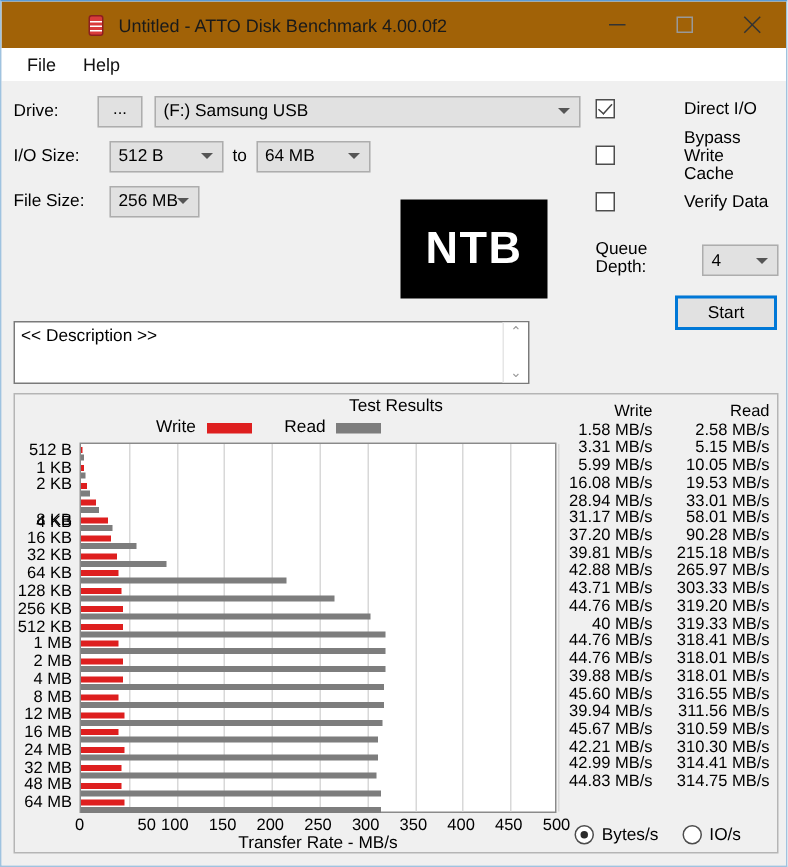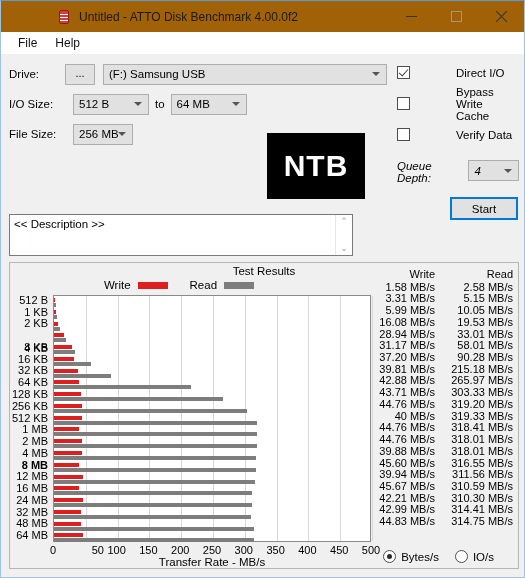--- a/index.html
+++ b/index.html
@@ -196,21 +196,21 @@
     content: "";
     position: absolute;
     left: 3px; top: 0px;
     width: 4px; height: 8px;
     border: solid #444;
     border-width: 0 1.6px 1.6px 0;
     transform: rotate(42deg);
   }
   .chk-lbl { font-size: 11.5px; padding-left: 40px; }
 
-  .qd-row { display: flex; align-items: flex-start; margin-top: 15px; font-style: italic; }
+  .qd-row { display: flex; align-items: flex-end; margin-top: 15px; }
   .qd-lbl { font-size: 11.5px; margin-right: 5px; }
   .combo-qd { width: 54px; }
 
   .start-wrap {
     margin-top: 13px;
     display: flex;
     justify-content: flex-end;
     padding-right: 1px;
   }
   .btn-start {
@@ -497,21 +497,21 @@
           <div class="ylabel" style="top: 46.9286px;">8 KB</div>
           <div class="ylabel" style="top: 58.6905px;">16 KB</div>
           <div class="ylabel" style="top: 70.4524px;">32 KB</div>
           <div class="ylabel" style="top: 82.2143px;">64 KB</div>
           <div class="ylabel" style="top: 93.9762px;">128 KB</div>
           <div class="ylabel" style="top: 105.738px;">256 KB</div>
           <div class="ylabel" style="top: 117.5px;">512 KB</div>
           <div class="ylabel" style="top: 129.262px;">1 MB</div>
           <div class="ylabel" style="top: 141.024px;">2 MB</div>
           <div class="ylabel" style="top: 152.786px;">4 MB</div>
-          <div class="ylabel" style="top: 164.548px; font-weight: bold;">8 MB</div>
+          <div class="ylabel" style="top: 164.548px;">8 MB</div>
           <div class="ylabel" style="top: 176.31px;">12 MB</div>
           <div class="ylabel" style="top: 188.071px;">16 MB</div>
           <div class="ylabel" style="top: 199.833px;">24 MB</div>
           <div class="ylabel" style="top: 211.595px;">32 MB</div>
           <div class="ylabel" style="top: 223.357px;">48 MB</div>
           <div class="ylabel" style="top: 235.119px;">64 MB</div>
         </div>
 
       <div class="chart" id="chart">
         <div id="gridlines">

